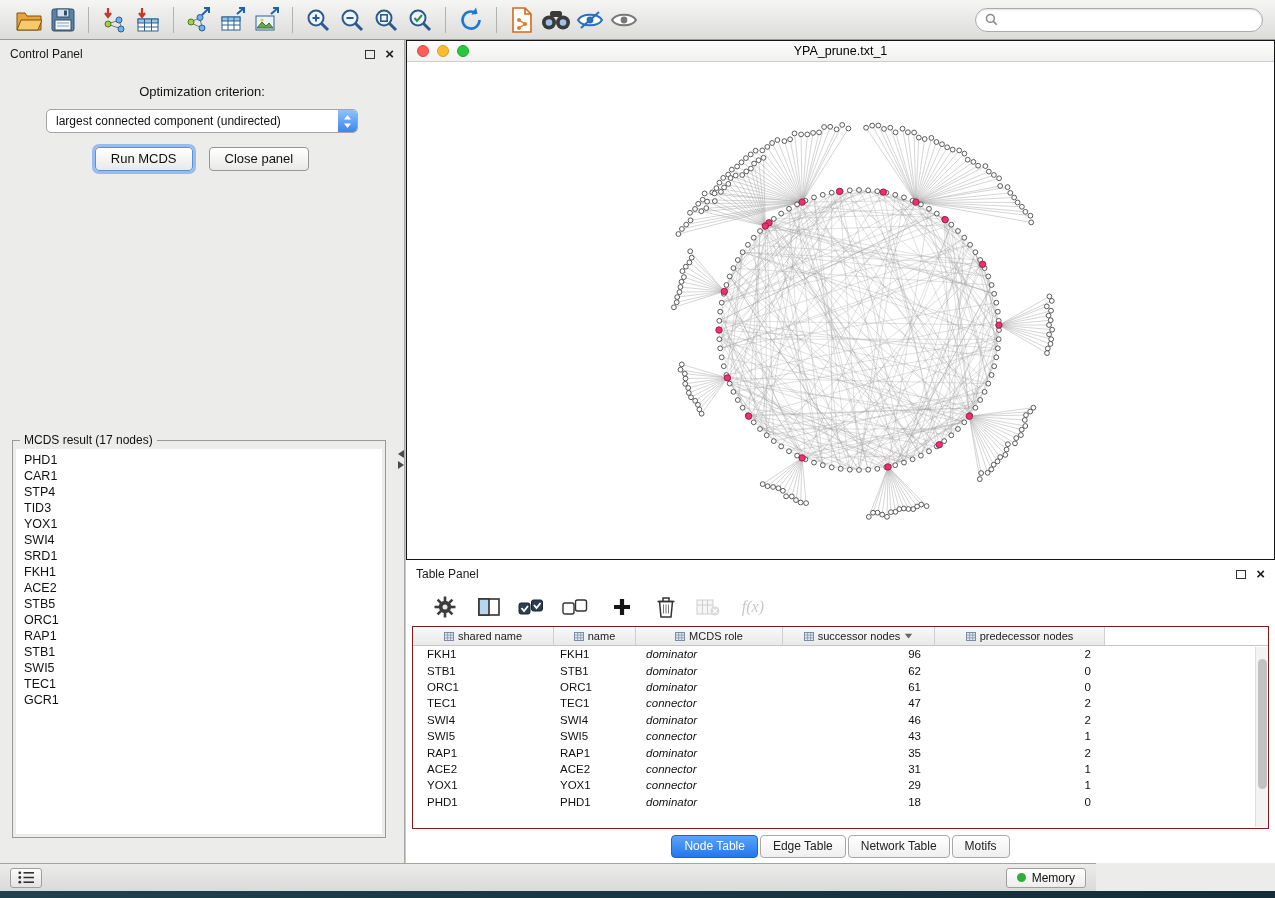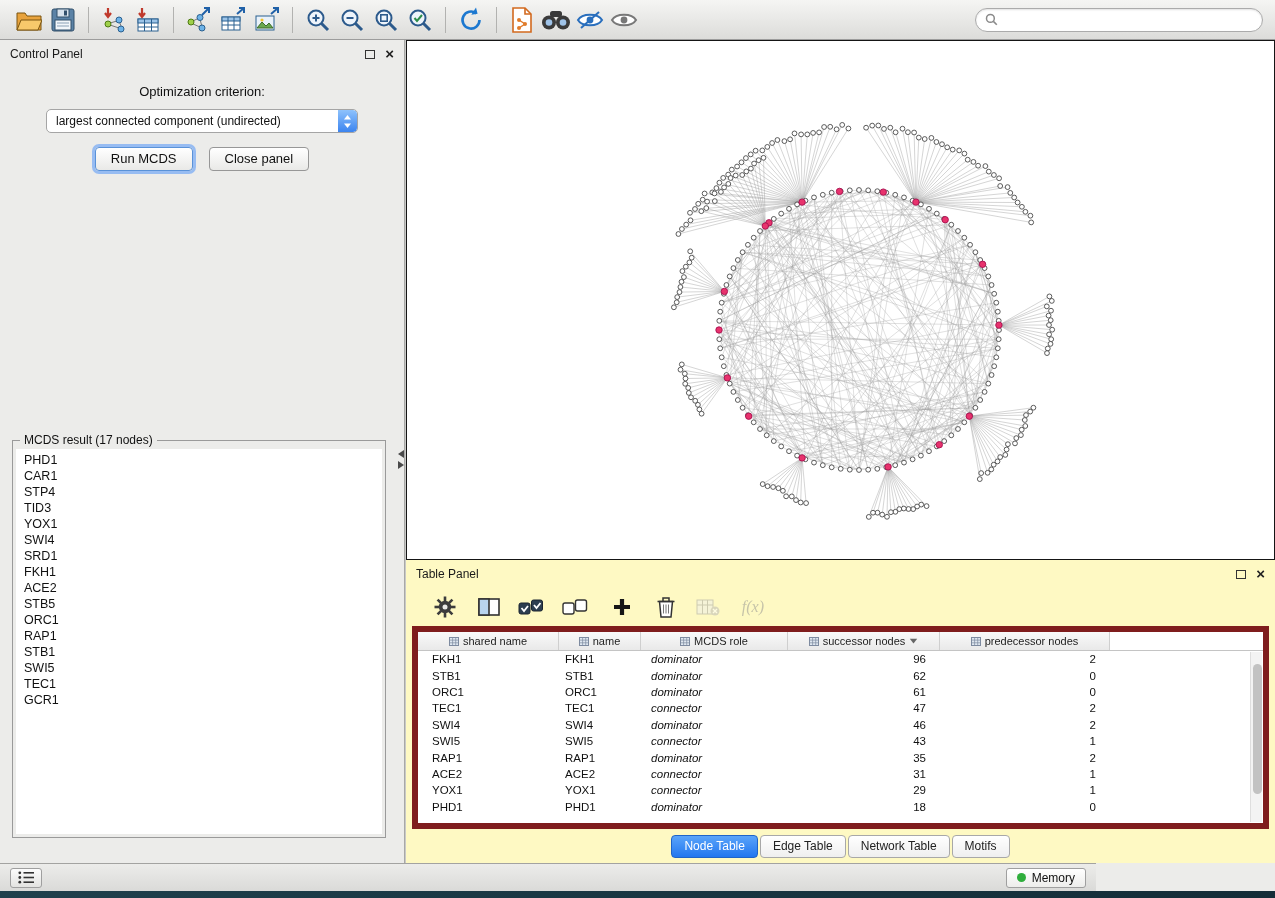--- a/index.html
+++ b/index.html
@@ -56,26 +56,26 @@
   .network-titlebar { height:21px; background:linear-gradient(#fdfdfd,#f0f0ee); border-bottom:1px solid #cfcfcf; position:relative; display:flex; align-items:center; justify-content:center; }
   .net-title { font-size:12.5px; color:#000; }
   .traffic { position:absolute; left:10px; top:0; height:100%; display:flex; align-items:center; gap:8px; }
   .tl { width:12px; height:12px; border-radius:50%; display:inline-block; }
   .tl.red { background:#ff5d55; border:1px solid #d94b44; }
   .tl.yellow { background:#febc2e; border:1px solid #d6a027; }
   .tl.green { background:#28c840; border:1px solid #1fa532; }
   .network-canvas { position:absolute; left:0; top:21px; right:0; bottom:0; background:#fff; overflow:hidden; }
 
   
-  .table-panel { position:absolute; left:406px; top:560px; width:869px; height:303px; background:#fef9c3; display:flex; flex-direction:column; }
+  .table-panel { position:absolute; left:406px; top:560px; width:869px; height:303px; background:#ffffff; display:flex; flex-direction:column; }
   .tp-toolbar { height:38px; display:flex; align-items:center; gap:16px; padding:0 0 0 22px; }
   .tt-btn { width:28px; height:28px; display:flex; align-items:center; justify-content:flex-end; }
   .tt-btn.disabled { opacity:.5; }
   .fx-text { font-family:"Liberation Serif", serif; font-style:italic; font-size:16px; color:#8f8f8f; }
-  .table-container { position:relative; margin:0 6px; flex:1; background:#fff; border:6px solid #7f1d1d; overflow:hidden; }
+  .table-container { position:relative; margin:0 6px; flex:1; background:#fff; border:1px solid #7f1d1d; overflow:hidden; }
   .thead { display:flex; height:19px; border-bottom:1px solid #c4c4c4; }
   .th { display:flex; align-items:center; justify-content:center; gap:4px; font-size:11px; color:#222;
     background:linear-gradient(#f9f9f9,#e9e9e9); border-right:1px solid #cfcfcf; overflow:hidden; white-space:nowrap; }
   .tbody { }
   .tr { display:flex; height:16.4px; align-items:center; font-size:11.5px; }
   .td { overflow:hidden; white-space:nowrap; }
   .td.a-left { text-align:left; }
   .td.a-right { text-align:right; padding-right:14px; }
   .td.c0 { padding-left:14px; }
   .td.c1 { padding-left:6px; }
@@ -286,20 +286,28 @@
     </div>
   </div>
 
   <div class="v-splitter"></div>
   <div class="splitter-handle">
     <span class="tri-left"></span>
     <span class="tri-right"></span>
   </div>
 
   <div class="network-window">
+    <div class="network-titlebar">
+      <span class="traffic">
+        <span class="tl red"></span>
+        <span class="tl yellow"></span>
+        <span class="tl green"></span>
+      </span>
+      <span class="net-title">YPA_prune.txt_1</span>
+    </div>
     <div class="network-canvas">
       <svg id="net-svg" width="867" height="497" viewBox="0 0 867 497">
           <g stroke="#9b9b9b" stroke-width="0.7" stroke-opacity="0.45" fill="none">
             <line x1="312.0" y1="268.0" x2="415.8" y2="403.2"></line>
             <line x1="590.8" y1="286.3" x2="568.4" y2="190.2"></line>
             <line x1="497.0" y1="400.6" x2="584.6" y2="313.0"></line>
             <line x1="346.7" y1="360.3" x2="424.7" y2="405.3"></line>
             <line x1="335.6" y1="345.8" x2="544.3" y2="373.3"></line>
             <line x1="513.9" y1="393.6" x2="577.6" y2="329.9"></line>
             <line x1="326.4" y1="329.9" x2="488.2" y2="403.2"></line>

